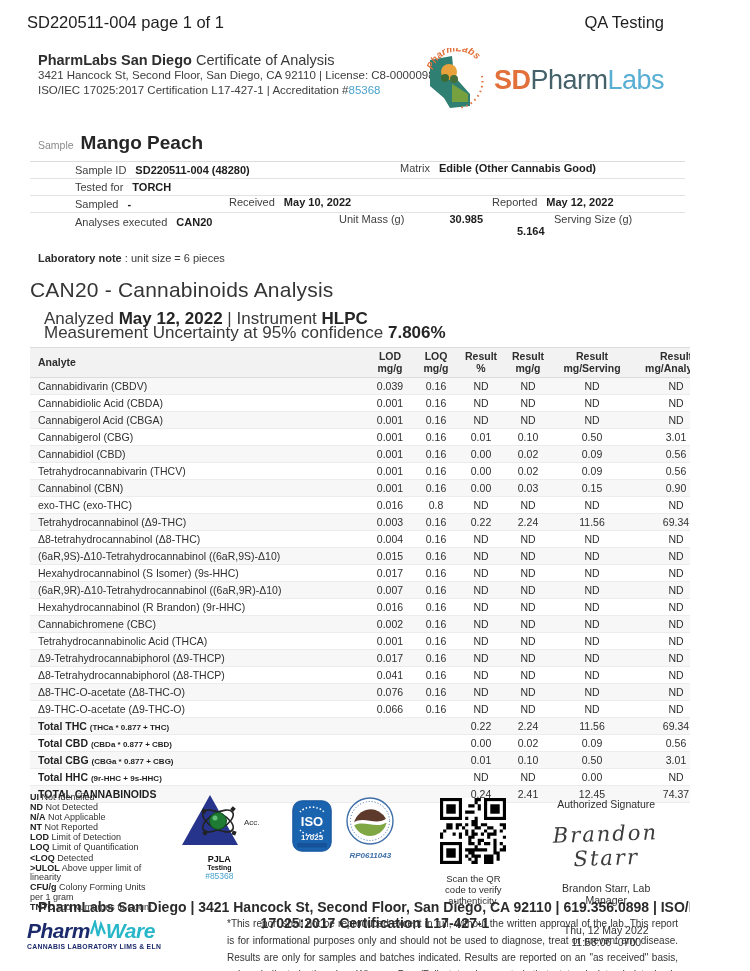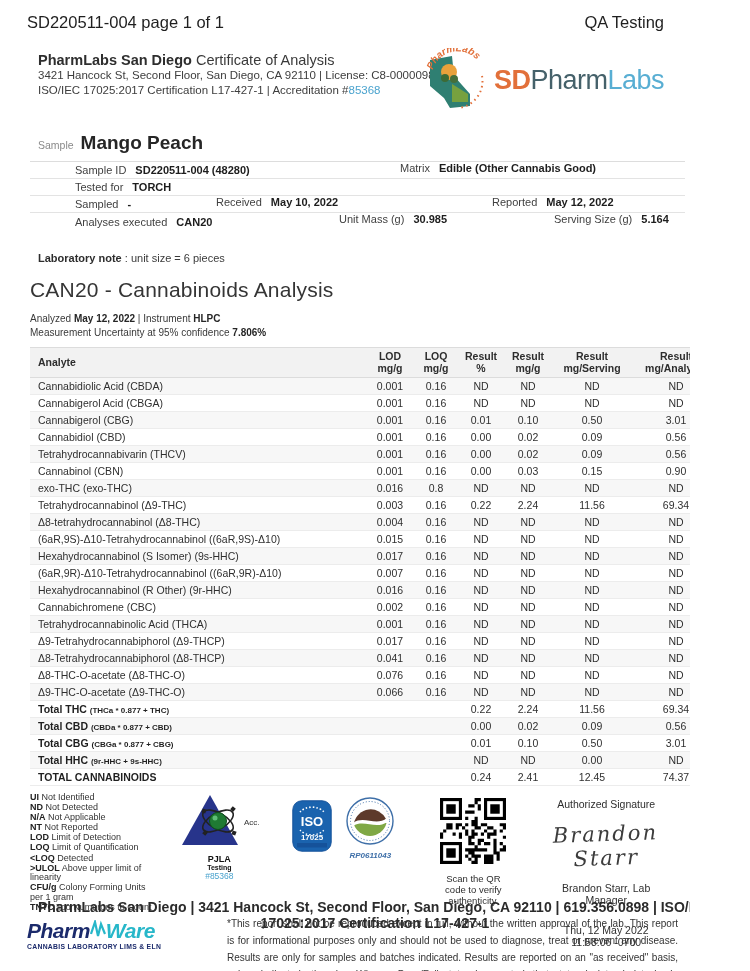--- a/index.html
+++ b/index.html
@@ -35,21 +35,21 @@
           padding-left:8px; display:flex; align-items:center; }
   .irow:last-child { border-bottom:none; }
   .ilabel { color:#3f3f3f; margin-right:9px;margin-left:37px; }
   .ival { font-weight:bold; color:#1d1d1d; }
   .ifield { position:absolute; top:0; height:17px; display:flex; align-items:flex-start; }
 
   
   .labnote { margin:22px 0 0 38px; font-size:11px; color:#3a3a3a; }
   .labnote b { color:#2d2d2d; }
   .sect-title { margin:14px 0 0 30px; font-size:21px; font-weight:500; color:#353535; letter-spacing:0.2px; }
-  .ameta { margin:10px 0 0 30px; font-size:10px; color:#3a3a3a; line-height:14px; }
+  .ameta { margin:10px 0 0 44px; font-size:17px; color:#3a3a3a; line-height:14px; }
   .ameta b { color:#262626; }
 
   
   #ctable { margin:7px 5px 0 30px; width:690px; border-collapse:collapse; table-layout:fixed; }
   #ctable thead tr { background:#f2f2f2; border-top:1px solid #dcdcdc; border-bottom:1px solid #dcdcdc; }
   #ctable th { font-size:10.5px; font-weight:bold; color:#2d2d2d; padding:3px 0; line-height:11.5px; text-align:center; }
   #ctable th.c-an { text-align:left; padding-left:8px; vertical-align:middle; }
   #ctable td { font-size:10.5px; padding:2px 0; color:#2f2f2f; }
   #ctable tbody tr { border-bottom:1px solid #ececec; height:15.7px; }
   #ctable tbody tr:nth-child(odd) { background:#f7f7f7; }
@@ -150,37 +150,37 @@
         <span class="ival">Edible (Other Cannabis Good)</span>
       </span>
     </div>
     <div class="irow">
       <span class="ilabel">Tested for</span>
       <span class="ival">TORCH</span>
     </div>
     <div class="irow">
       <span class="ilabel">Sampled</span>
       <span class="ival">-</span>
-      <span class="ifield" style="left:132px;padding-left:17px;">
+      <span class="ifield" style="left:145px;padding-left:17px;">
         <span class="ilabel">Received</span>
         <span class="ival">May 10, 2022</span>
       </span>
       <span class="ifield" style="left:425px;">
         <span class="ilabel">Reported</span>
         <span class="ival">May 12, 2022</span>
       </span>
     </div>
     <div class="irow">
       <span class="ilabel">Analyses executed</span>
       <span class="ival">CAN20</span>
-      <span class="ifield" style="left:272px;">
+      <span class="ifield" style="left:272px;gap:36px;">
         <span class="ilabel">Unit Mass (g)</span>
         <span class="ival">30.985</span>
       </span>
-      <span class="ifield" style="left:487px;">
+      <span class="ifield" style="left:487px;flex-direction:column;">
         <span class="ilabel">Serving Size (g)</span>
         <span class="ival">5.164</span>
       </span>
     </div>
   </div>
 
   <div class="labnote">
     <b>Laboratory note</b><span> : unit size = 6 pieces</span>
   </div>
 
@@ -211,20 +211,29 @@
         <th><span>LOD</span><br><span>mg/g</span></th>
         <th><span>LOQ</span><br><span>mg/g</span></th>
         <th><span>Result</span><br><span>%</span></th>
         <th><span>Result</span><br><span>mg/g</span></th>
         <th><span>Result</span><br><span>mg/Serving</span></th>
         <th><span>Result</span><br><span>mg/Analysis</span></th>
       </tr>
     </thead>
     <tbody>
 
+        <tr class="arow">
+          <td class="c-an">Cannabidivarin (CBDV)</td>
+          <td class="c-num">0.039</td>
+          <td class="c-num">0.16</td>
+          <td class="c-num res-val nd">ND</td>
+          <td class="c-num res-val nd">ND</td>
+          <td class="c-num res-val nd">ND</td>
+          <td class="c-num res-val nd">ND</td>
+        </tr>
 
         <tr class="arow">
           <td class="c-an">Cannabidiolic Acid (CBDA)</td>
           <td class="c-num">0.001</td>
           <td class="c-num">0.16</td>
           <td class="c-num res-val nd">ND</td>
           <td class="c-num res-val nd">ND</td>
           <td class="c-num res-val nd">ND</td>
           <td class="c-num res-val nd">ND</td>
         </tr>
@@ -333,21 +342,21 @@
           <td class="c-an">(6aR,9R)-Δ10-Tetrahydrocannabinol ((6aR,9R)-Δ10)</td>
           <td class="c-num">0.007</td>
           <td class="c-num">0.16</td>
           <td class="c-num res-val nd">ND</td>
           <td class="c-num res-val nd">ND</td>
           <td class="c-num res-val nd">ND</td>
           <td class="c-num res-val nd">ND</td>
         </tr>
 
         <tr class="arow">
-          <td class="c-an">Hexahydrocannabinol (R Other) (9r-HHC)</td>
+          <td class="c-an">Hexahydrocannabinol (R Brandon) (9r-HHC)</td>
           <td class="c-num">0.016</td>
           <td class="c-num">0.16</td>
           <td class="c-num res-val nd">ND</td>
           <td class="c-num res-val nd">ND</td>
           <td class="c-num res-val nd">ND</td>
           <td class="c-num res-val nd">ND</td>
         </tr>
 
         <tr class="arow">
           <td class="c-an">Cannabichromene (CBC)</td>

